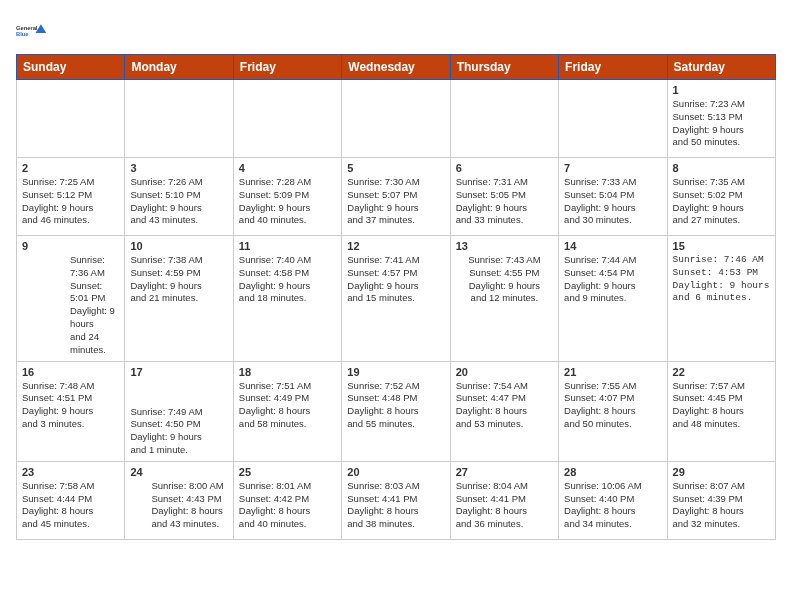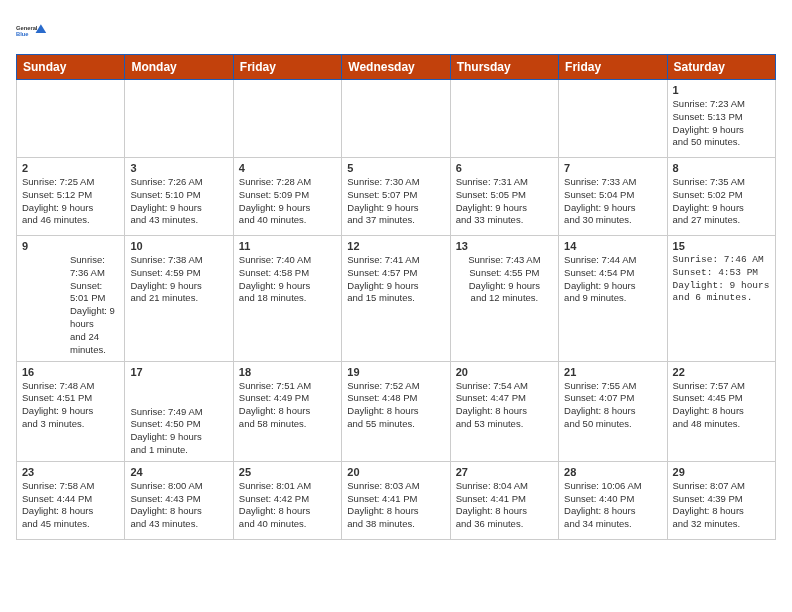--- a/index.html
+++ b/index.html
@@ -290,21 +290,21 @@
         <tr>
           <td class="has-day">
             <span class="day-num">23</span>
             <div class="day-info" style="white-space: pre-line;">Sunrise: 7:58 AM
 Sunset: 4:44 PM
 Daylight: 8 hours
 and 45 minutes.</div>
           </td>
           <td class="has-day">
             <span class="day-num">24</span>
-            <div class="day-info" style="white-space: pre-line;">Sunrise: 8:00 AM
+            <div class="day-info" style="white-space: pre-line; margin-left: 21px;">Sunrise: 8:00 AM
 Sunset: 4:43 PM
 Daylight: 8 hours
 and 43 minutes.</div>
           </td>
           <td class="has-day">
             <span class="day-num">25</span>
             <div class="day-info" style="white-space: pre-line;">Sunrise: 8:01 AM
 Sunset: 4:42 PM
 Daylight: 8 hours
 and 40 minutes.</div>

